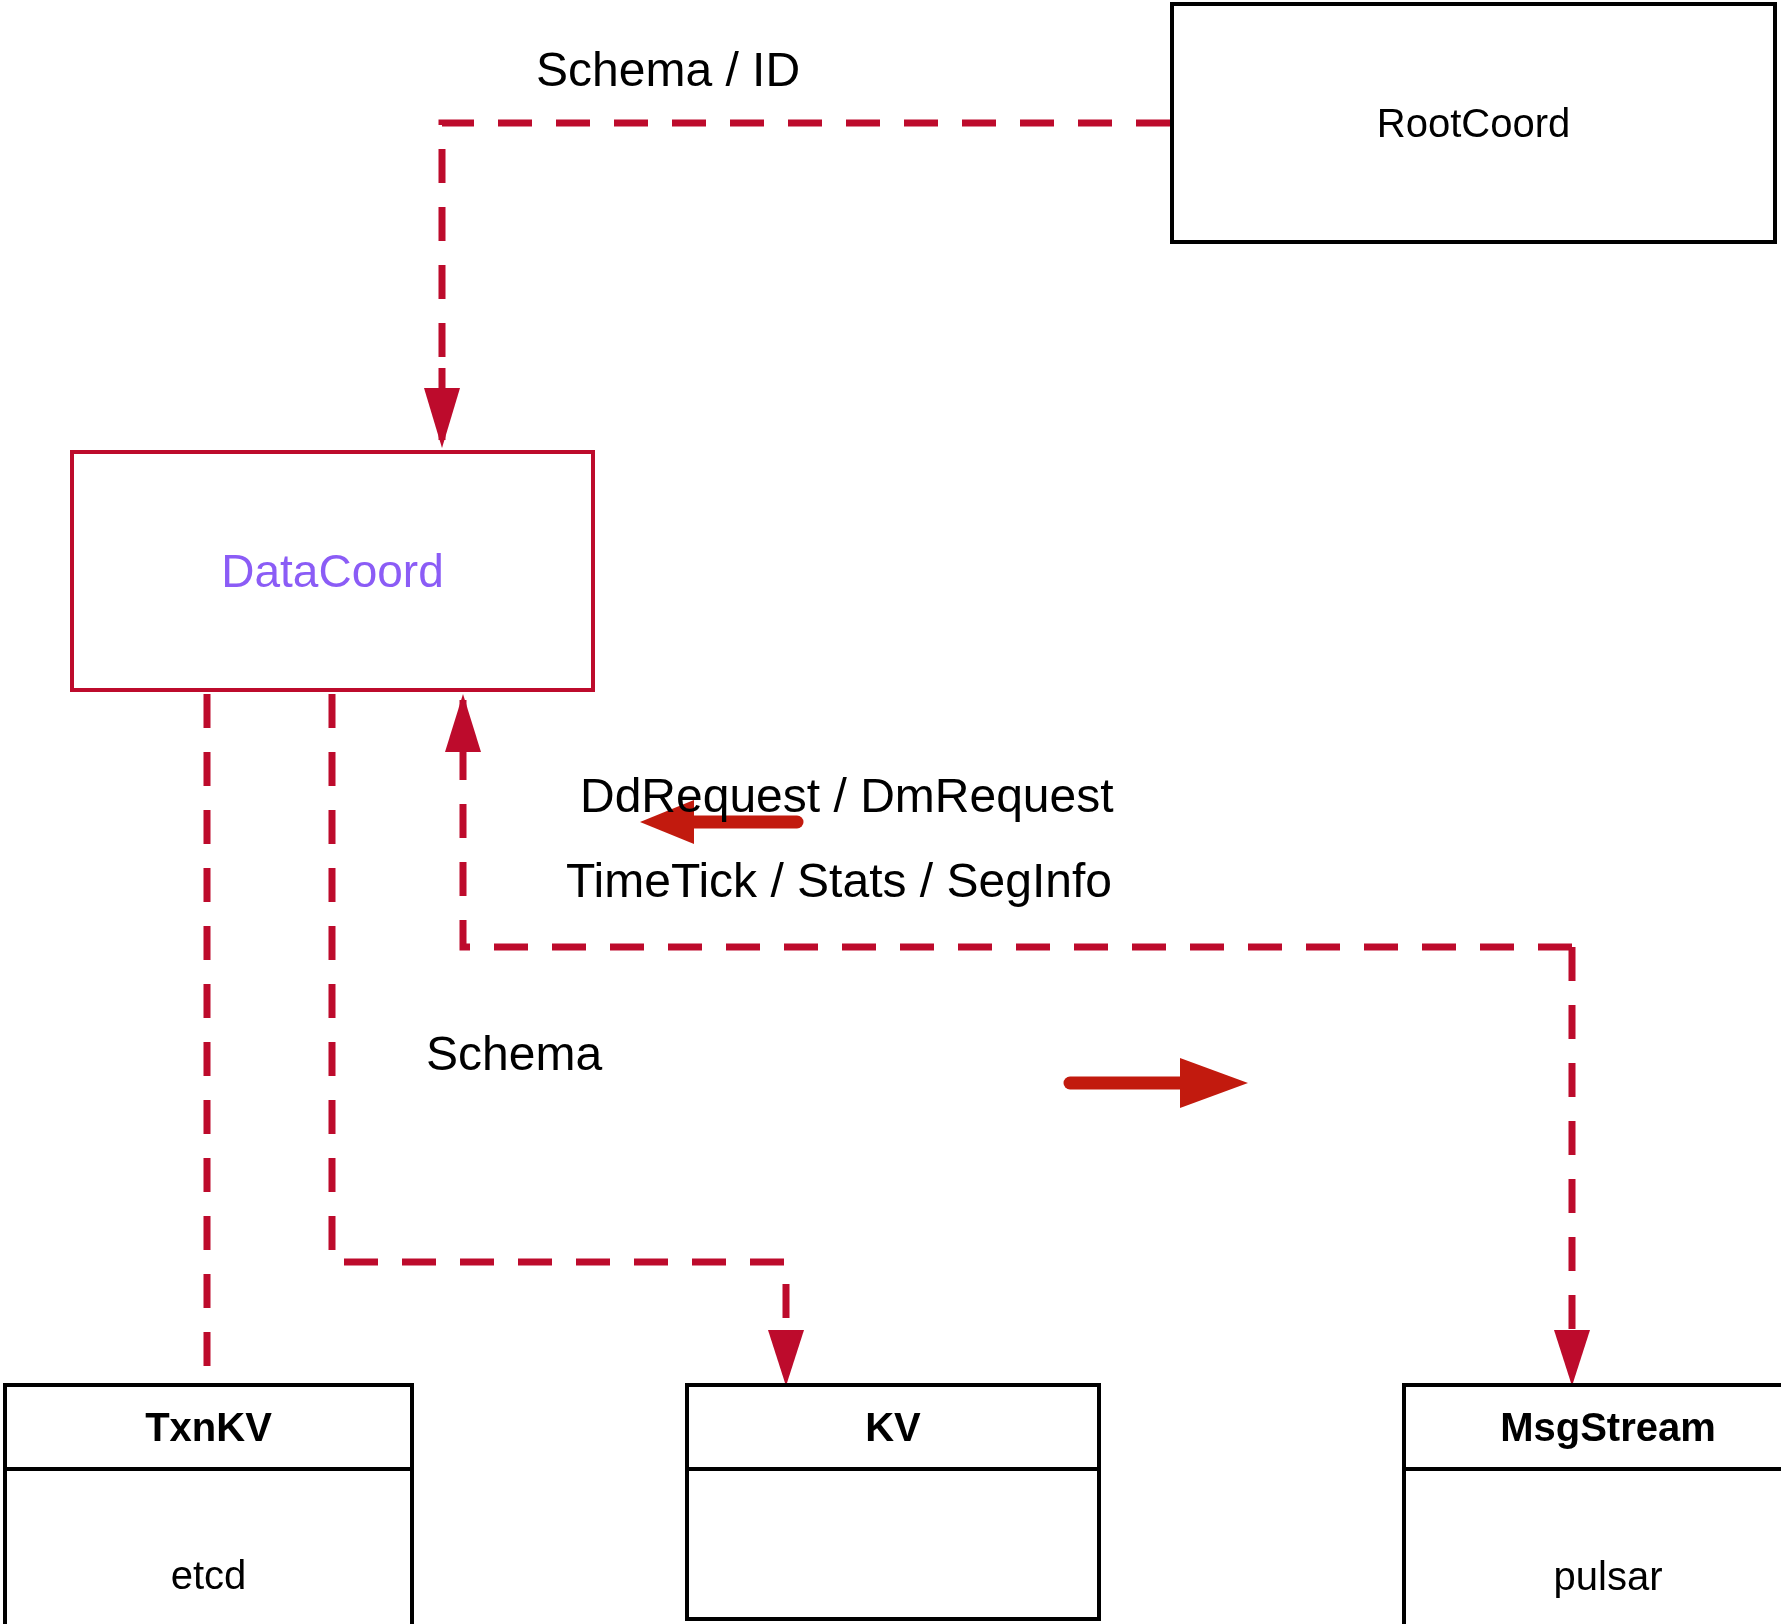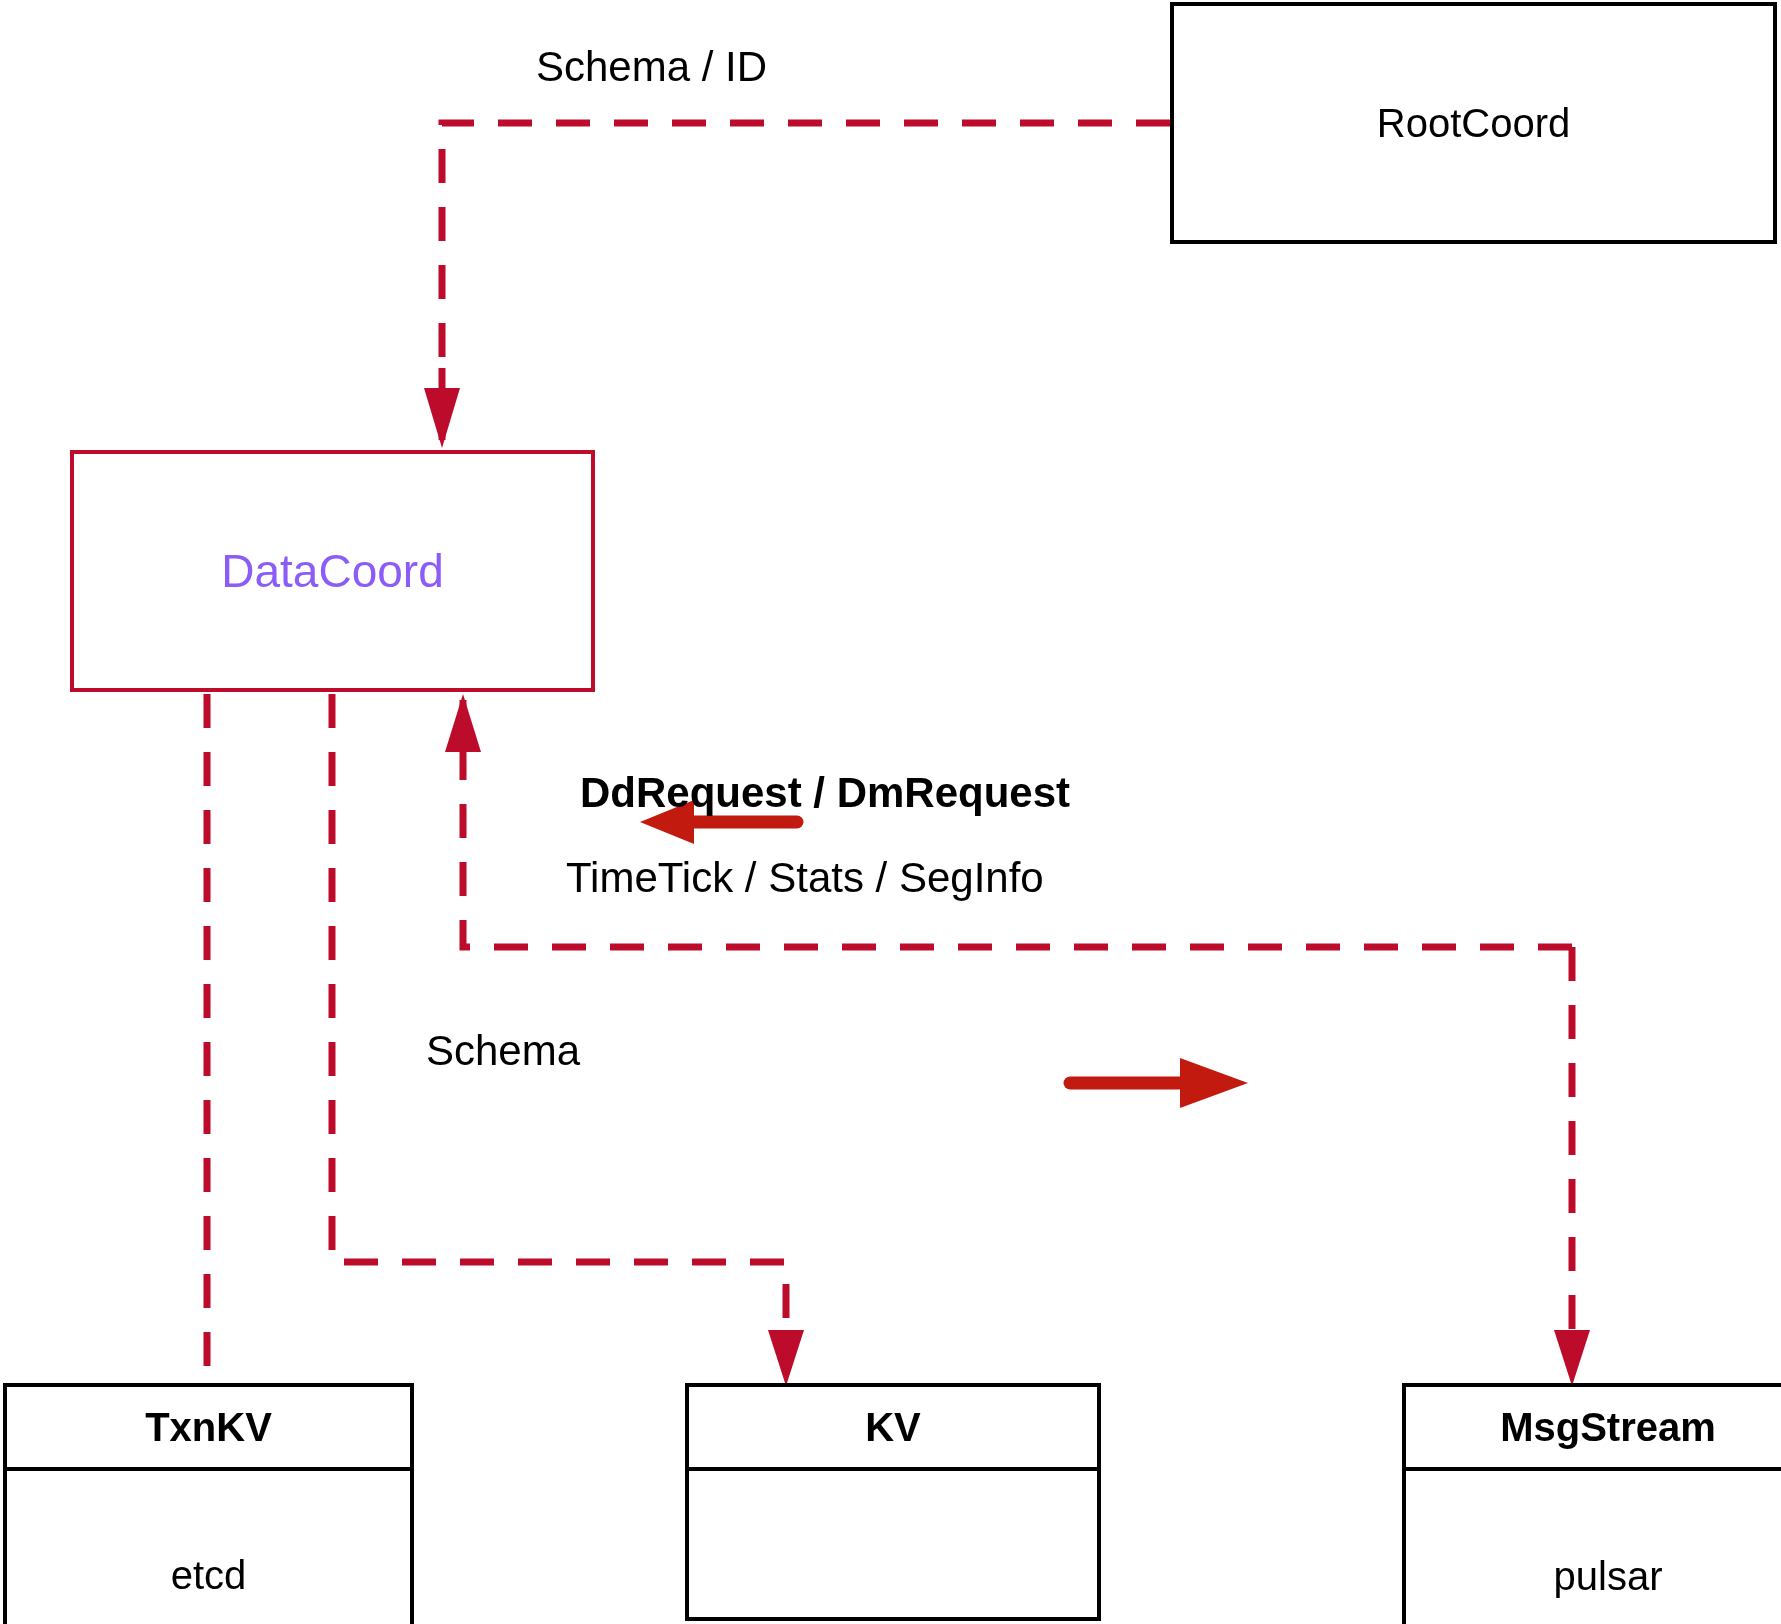--- a/index.html
+++ b/index.html
@@ -65,21 +65,21 @@
     align-items: center;
     justify-content: center;
     text-align: center;
     font-size: 40px;
     line-height: 1.35;
     color: #000000;
     padding: 0 6px;
   }
   .edge-label {
     position: absolute;
-    font-size: 42px;
+    font-size: 48px;
     color: #000000;
     white-space: nowrap;
     line-height: 1;
   }
 </style>
 </head>
 <body>
 
 <div id="diagram-root">
 
@@ -150,19 +150,19 @@
   </div>
 
   <div class="node-box black" style="left:1402px; top:1383px; width:412px; height:302px;">
     <div class="node-title bold" style="height:80px;">MsgStream</div>
     <div class="node-divider"></div>
     <div class="node-sub">pulsar</div>
   </div>
 
   <div class="edge-label" style="left:536px; top:46px;">Schema / ID</div>
 
-  <div class="edge-label" style="left:580px; top:772px;font-weight:bold;">DdRequest / DmRequest</div>
+  <div class="edge-label" style="left:580px; top:772px;">DdRequest / DmRequest</div>
 
   <div class="edge-label" style="left:566px; top:857px;">TimeTick / Stats / SegInfo</div>
 
   <div class="edge-label" style="left:426px; top:1030px;">Schema</div>
 
 </div>
 
 </body></html>

